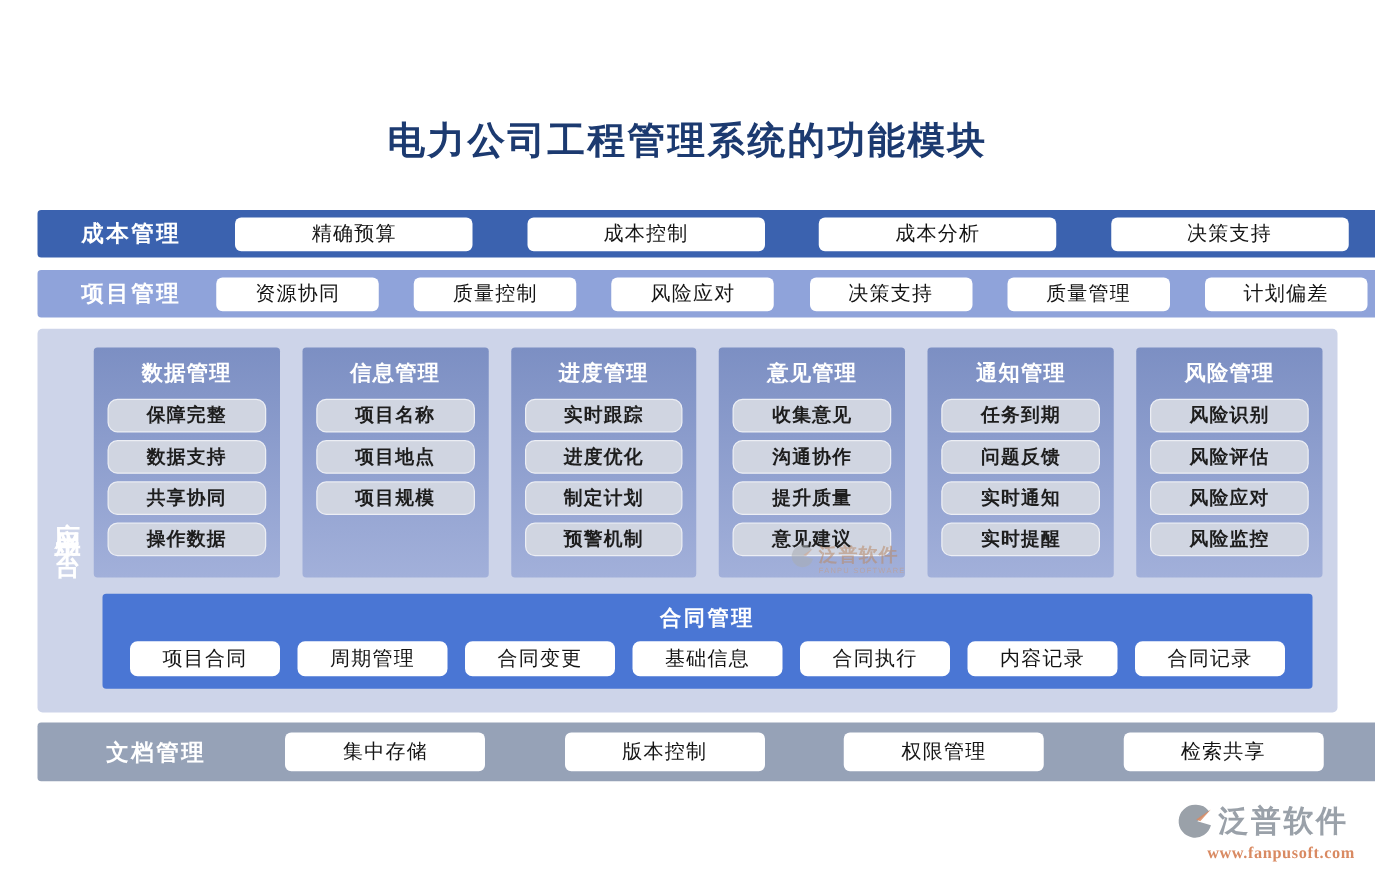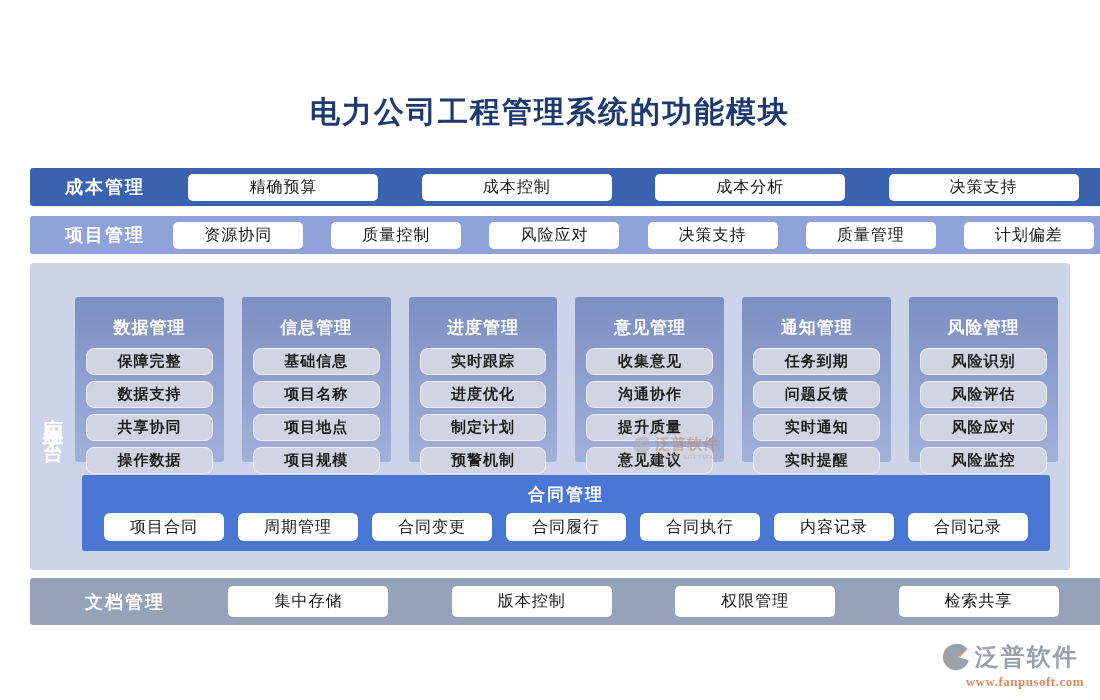--- a/index.html
+++ b/index.html
@@ -38,23 +38,22 @@
   .platform-label {
     position:absolute; left:13px; top:50%; transform:translateY(-50%);
     writing-mode:vertical-lr; text-orientation:upright;
     color:#ffffff; font-weight:bold; font-size:21px; letter-spacing:8px; line-height:1;
   }
   .columns {
     position:absolute; left:45px; top:15px; width:983px; height:184px;
     display:flex; gap:18px;
   }
   .col {
-    flex:1; border-radius:3px; padding-top:16px;
+    flex:1; border-radius:3px; padding-top:6px;
     background:linear-gradient(180deg,#7c8fc3 0%,#a2b0da 100%);
-    margin-top:19px;
   }
   .col-title { color:#ffffff; font-weight:bold; font-size:17px; text-align:center; height:29px; line-height:29px; letter-spacing:1px; }
   .col-chip {
     margin:6px 11px 0 11px; height:27px;
     background:#d0d5e1; border:1px solid #eceef4; border-radius:8px;
     color:#1d1d1d; font-size:15px; font-weight:600; letter-spacing:1px;
     display:flex; align-items:center; justify-content:center; cursor:pointer;
   }
 
   
@@ -120,21 +119,20 @@
       <div class="col">
         <div class="col-title">数据管理</div>
         <div class="col-chip">保障完整</div>
         <div class="col-chip">数据支持</div>
         <div class="col-chip">共享协同</div>
         <div class="col-chip">操作数据</div>
       </div>
 
       <div class="col">
         <div class="col-title">信息管理</div>
-        <div class="col-chip">基础信息</div>
         <div class="col-chip">项目名称</div>
         <div class="col-chip">项目地点</div>
         <div class="col-chip">项目规模</div>
       </div>
 
       <div class="col">
         <div class="col-title">进度管理</div>
         <div class="col-chip">实时跟踪</div>
         <div class="col-chip">进度优化</div>
         <div class="col-chip">制定计划</div>
@@ -166,21 +164,21 @@
       </div>
 
     </div>
 
     <div class="contract">
       <div class="contract-title">合同管理</div>
       <div class="contract-buttons">
         <div class="chip chip-contract">项目合同</div>
         <div class="chip chip-contract">周期管理</div>
         <div class="chip chip-contract">合同变更</div>
-        <div class="chip chip-contract">合同履行</div>
+        <div class="chip chip-contract">基础信息</div>
         <div class="chip chip-contract">合同执行</div>
         <div class="chip chip-contract">内容记录</div>
         <div class="chip chip-contract">合同记录</div>
       </div>
     </div>
   </div>
 
   <div class="band band-doc">
     <span class="band-label">文档管理</span>
     <div class="band-buttons">

